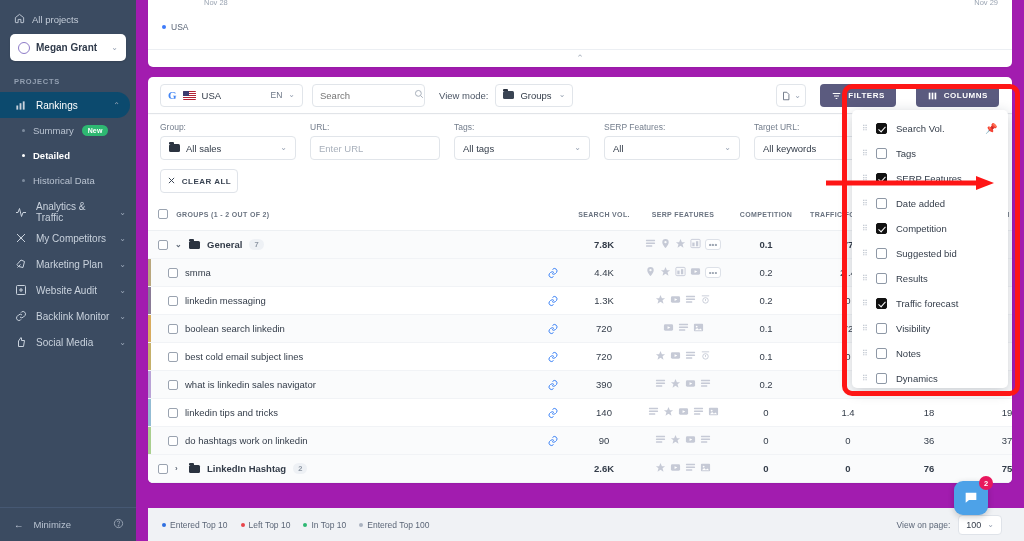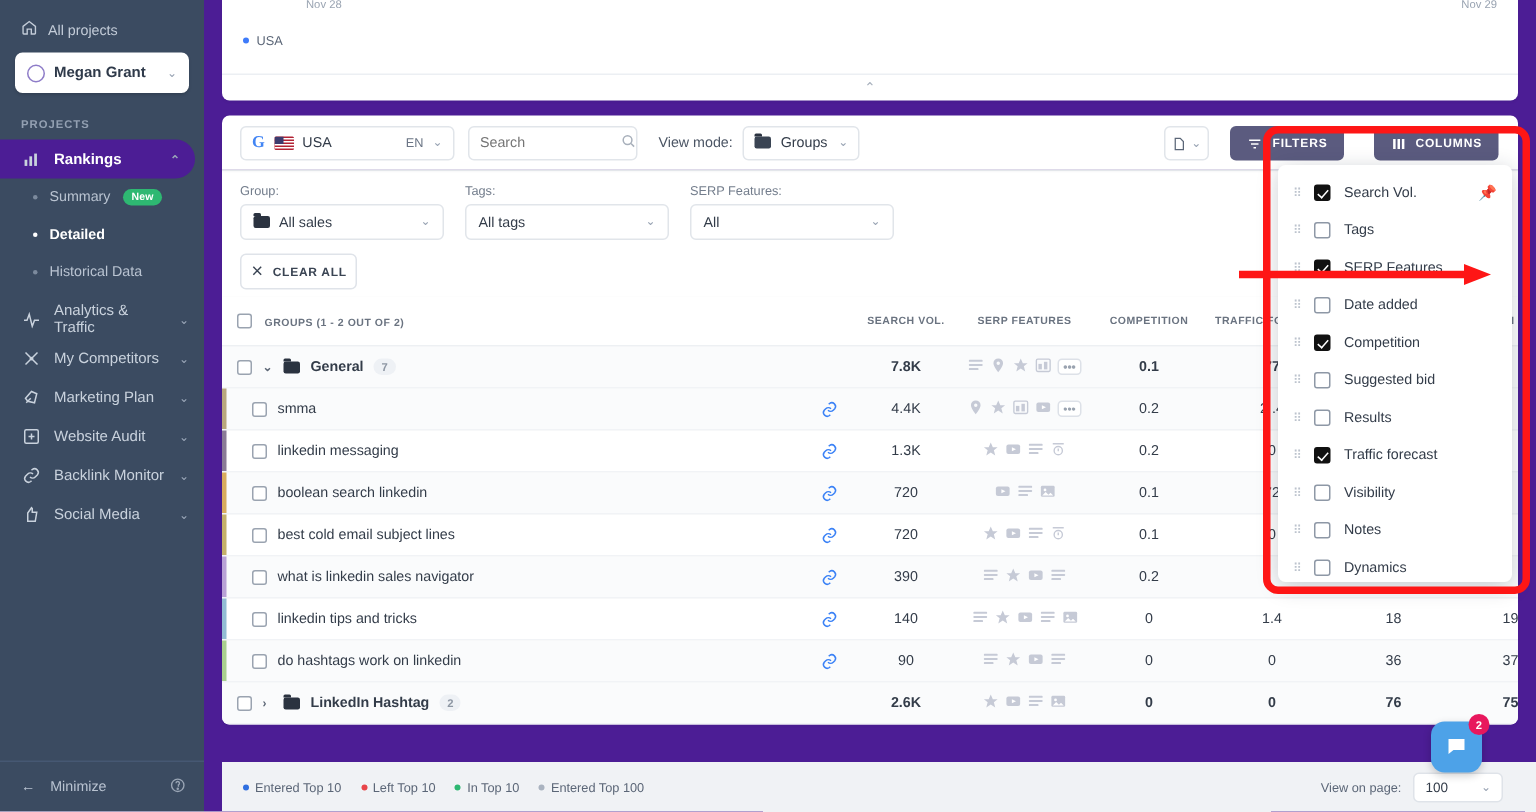--- a/index.html
+++ b/index.html
@@ -38,22 +38,22 @@
   .sb-label {
     color: #93a0b2; font-size: 7.5px; letter-spacing: .09em;
     font-weight: 700; padding: 16px 0 6px 14px;
   }
   .sb-item {
     display: flex; align-items: center; gap: 9px;
     height: 26px; padding: 0 10px 0 14px; color: #c9d2dd; font-size: 10px;
     position: relative; cursor: pointer;
   }
   .sb-item.active {
-    background: #4c1d95; border-radius: 0 14px 14px 0;
-    margin-right: 6px; color: #fff; font-weight: 700;
+    background: #0c4a6e; border-radius: 0 14px 14px 0;
+    margin-right: 6px; color: #fff; font-weight: 400;
   }
   .sb-item .ico { width: 13px; display:flex; align-items:center; justify-content:center; flex:0 0 13px; }
   .sb-item .txt { flex: 1; }
   .sb-item .chev { font-size: 8px; color: #9aa7b8; }
 
   .sb-sub {
     display: flex; align-items: center; gap: 8px;
     height: 25px; padding-left: 22px; color: #b9c3d1; font-size: 9.5px;
     cursor: pointer;
   }
@@ -68,21 +68,21 @@
   }
   .sb-spacer { flex: 1; }
   .sb-minimize {
     display: flex; align-items: center; gap: 10px; height: 34px;
     padding: 0 12px 0 14px; color: #b9c3d1; font-size: 9.5px;
     border-top: 1px solid #465873; cursor: pointer;
   }
   .sb-minimize .help { margin-left: auto; opacity:.75; }
 
   
-  .main { flex: 1; height: 541px; position: relative; background: #4c1d95; overflow: hidden; }
+  .main { flex: 1; height: 541px; position: relative; background: #a21caf; overflow: hidden; }
 
   .card { background:#fff; border-radius: 5px; margin: 0 12px; box-shadow: 0 1px 2px rgba(20,30,50,.07); }
 
   
   .chart-card { height: 67px; position: relative; border-radius: 0 0 5px 5px; }
   .chart-axis { position: absolute; top: 0; left: 0; right: 0; height: 18px; }
   .axis-tick { position: absolute; top: -2px; font-size: 7.5px; color: #9aa4b2; }
   .legend-usa { position: absolute; top: 22px; left: 14px; display:flex; align-items:center; gap:5px; font-size:8.5px; color:#5b6677; }
   .legend-dot { width:4px; height:4px; border-radius:50%; background:#3e7bfa; }
   .collapse-arrow {
@@ -170,21 +170,21 @@
   .bottom {
     position:absolute; left:12px; right:0; bottom:0; height: 33px; background:#f0f2f5;
     display:flex; align-items:center; padding: 0 22px 0 14px;
   }
   .legends { display:flex; gap: 13px; }
   .lg { display:flex; align-items:center; gap:4px; font-size: 8.5px; color:#5b6677; }
   .lg .d { width:4px; height:4px; border-radius:50%; }
   .viewpage { margin-left:auto; display:flex; align-items:center; gap:8px; font-size:8.5px; color:#5b6677; }
   .viewpage .sel {
     height: 20px; border:1px solid #dfe3e9; border-radius:4px; background:#fff;
-    display:flex; align-items:center; gap:22px; padding: 0 7px; font-size: 9px; color:#333c49;
+    display:flex; align-items:center; gap:6px; padding: 0 7px; font-size: 9px; color:#333c49;
   }
 
   
   .chat {
     position:absolute; right: 36px; bottom: 26px; width: 34px; height: 34px;
     border-radius: 9px; background:#4da2e8; display:flex; align-items:center; justify-content:center;
     box-shadow: 0 2px 6px rgba(0,0,0,.2);
   }
   .chat-badge {
     position:absolute; top:-5px; right:-5px; width:14px; height:14px; border-radius:50%;
@@ -407,34 +407,46 @@
     </div>
 
     <div class="card filters-card">
       <div class="filt-row">
         <div class="filt" style="width:136px">
           <span class="filt-lbl">Group:</span>
           <div class="filt-box">
             <span class="folder-ico"></span>
             <span>All sales</span>
             <span class="caret">⌄</span>
+          </div>
+        </div>
+        <div class="filt" style="width:130px">
+          <span class="filt-lbl">URL:</span>
+          <div class="filt-box ph">
+            <span>Enter URL</span>
           </div>
         </div>
         <div class="filt" style="width:136px">
           <span class="filt-lbl">Tags:</span>
           <div class="filt-box">
             <span>All tags</span>
             <span class="caret">⌄</span>
           </div>
         </div>
         <div class="filt" style="width:136px">
           <span class="filt-lbl">SERP Features:</span>
           <div class="filt-box">
             <span>All</span>
             <span class="caret">⌄</span>
+          </div>
+        </div>
+        <div class="filt" style="width:140px">
+          <span class="filt-lbl">Target URL:</span>
+          <div class="filt-box">
+            <span>All keywords</span>
           </div>
         </div>
       </div>
       <div class="clear-all">
         <span>
           <svg width="9" height="9" viewBox="0 0 24 24" fill="none" stroke="#3a4453" stroke-width="2.6">
               <path d="M5 5l14 14M19 5L5 19"></path>
             </svg>
         </span>
         <span>CLEAR ALL</span>

